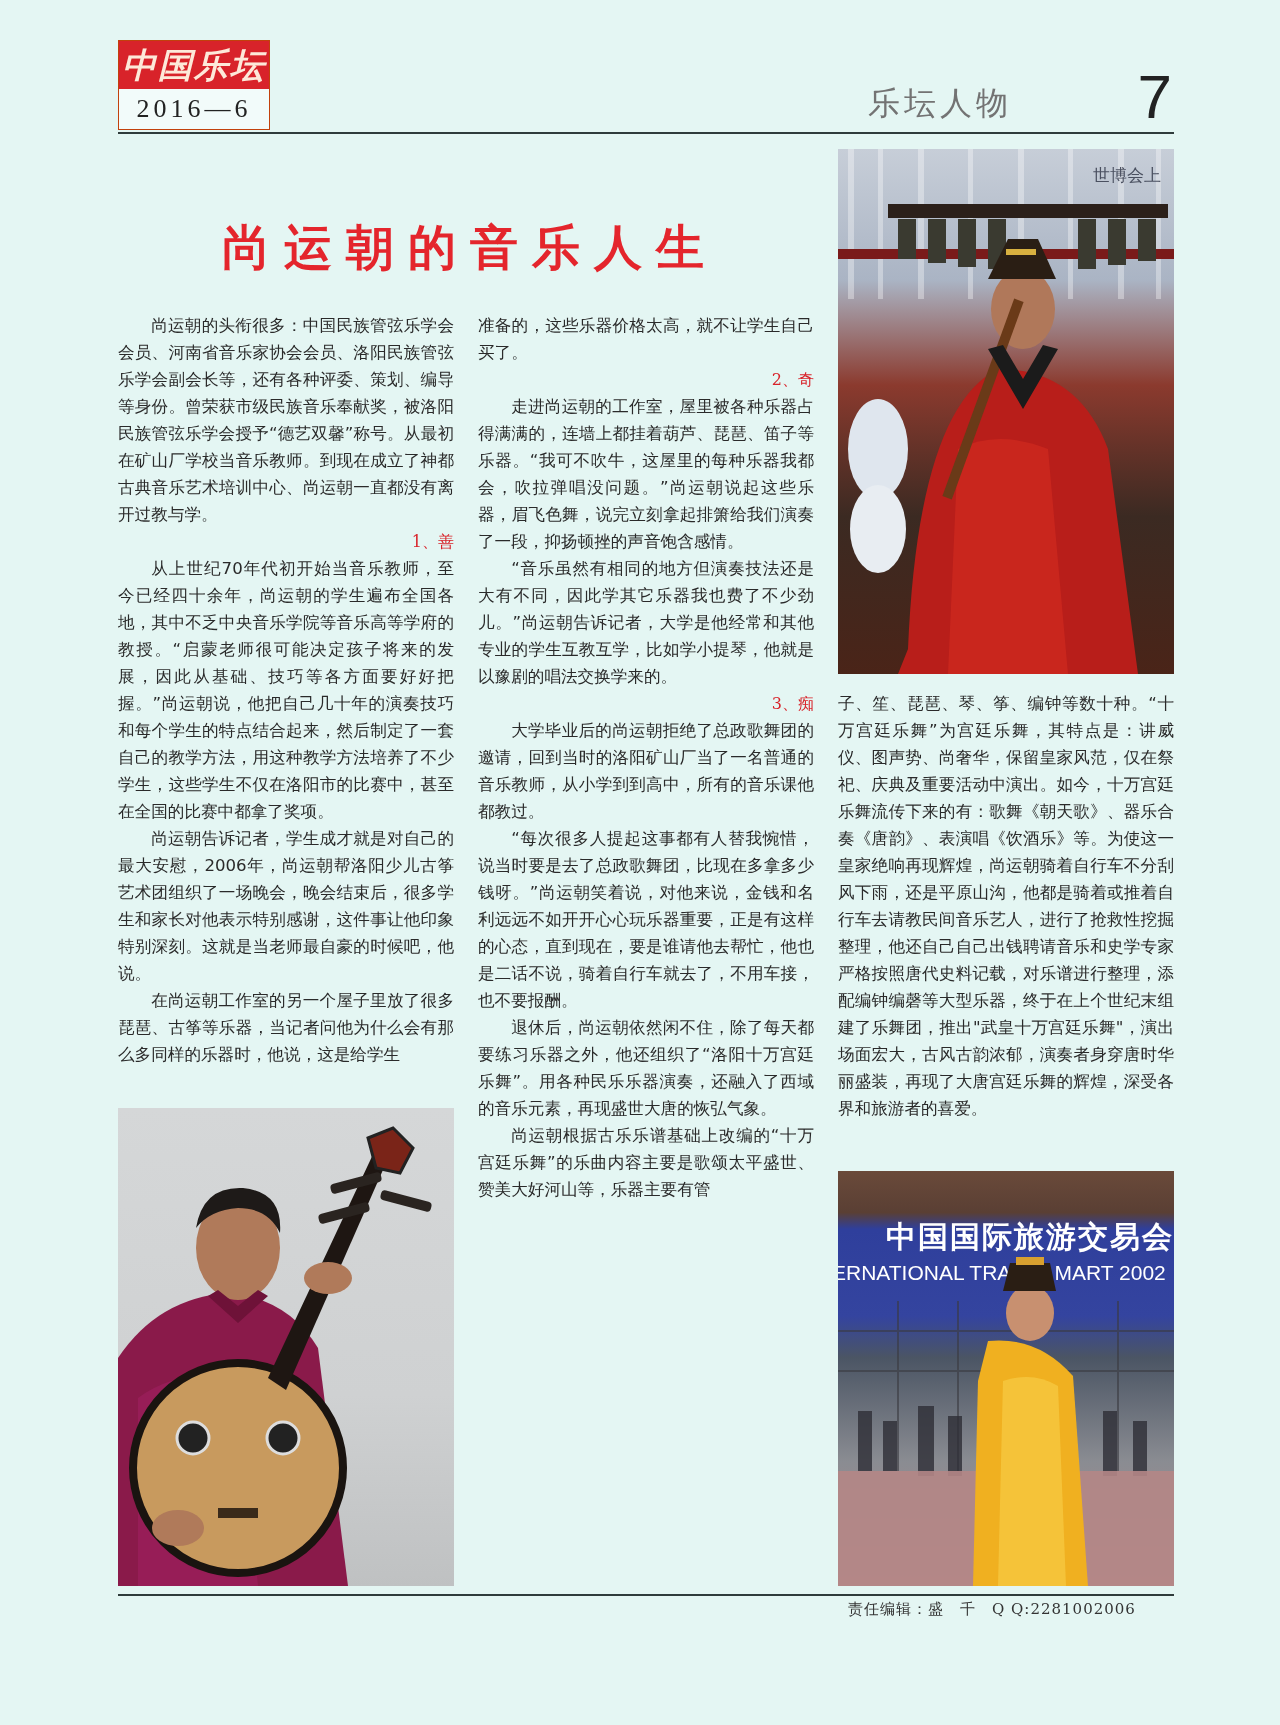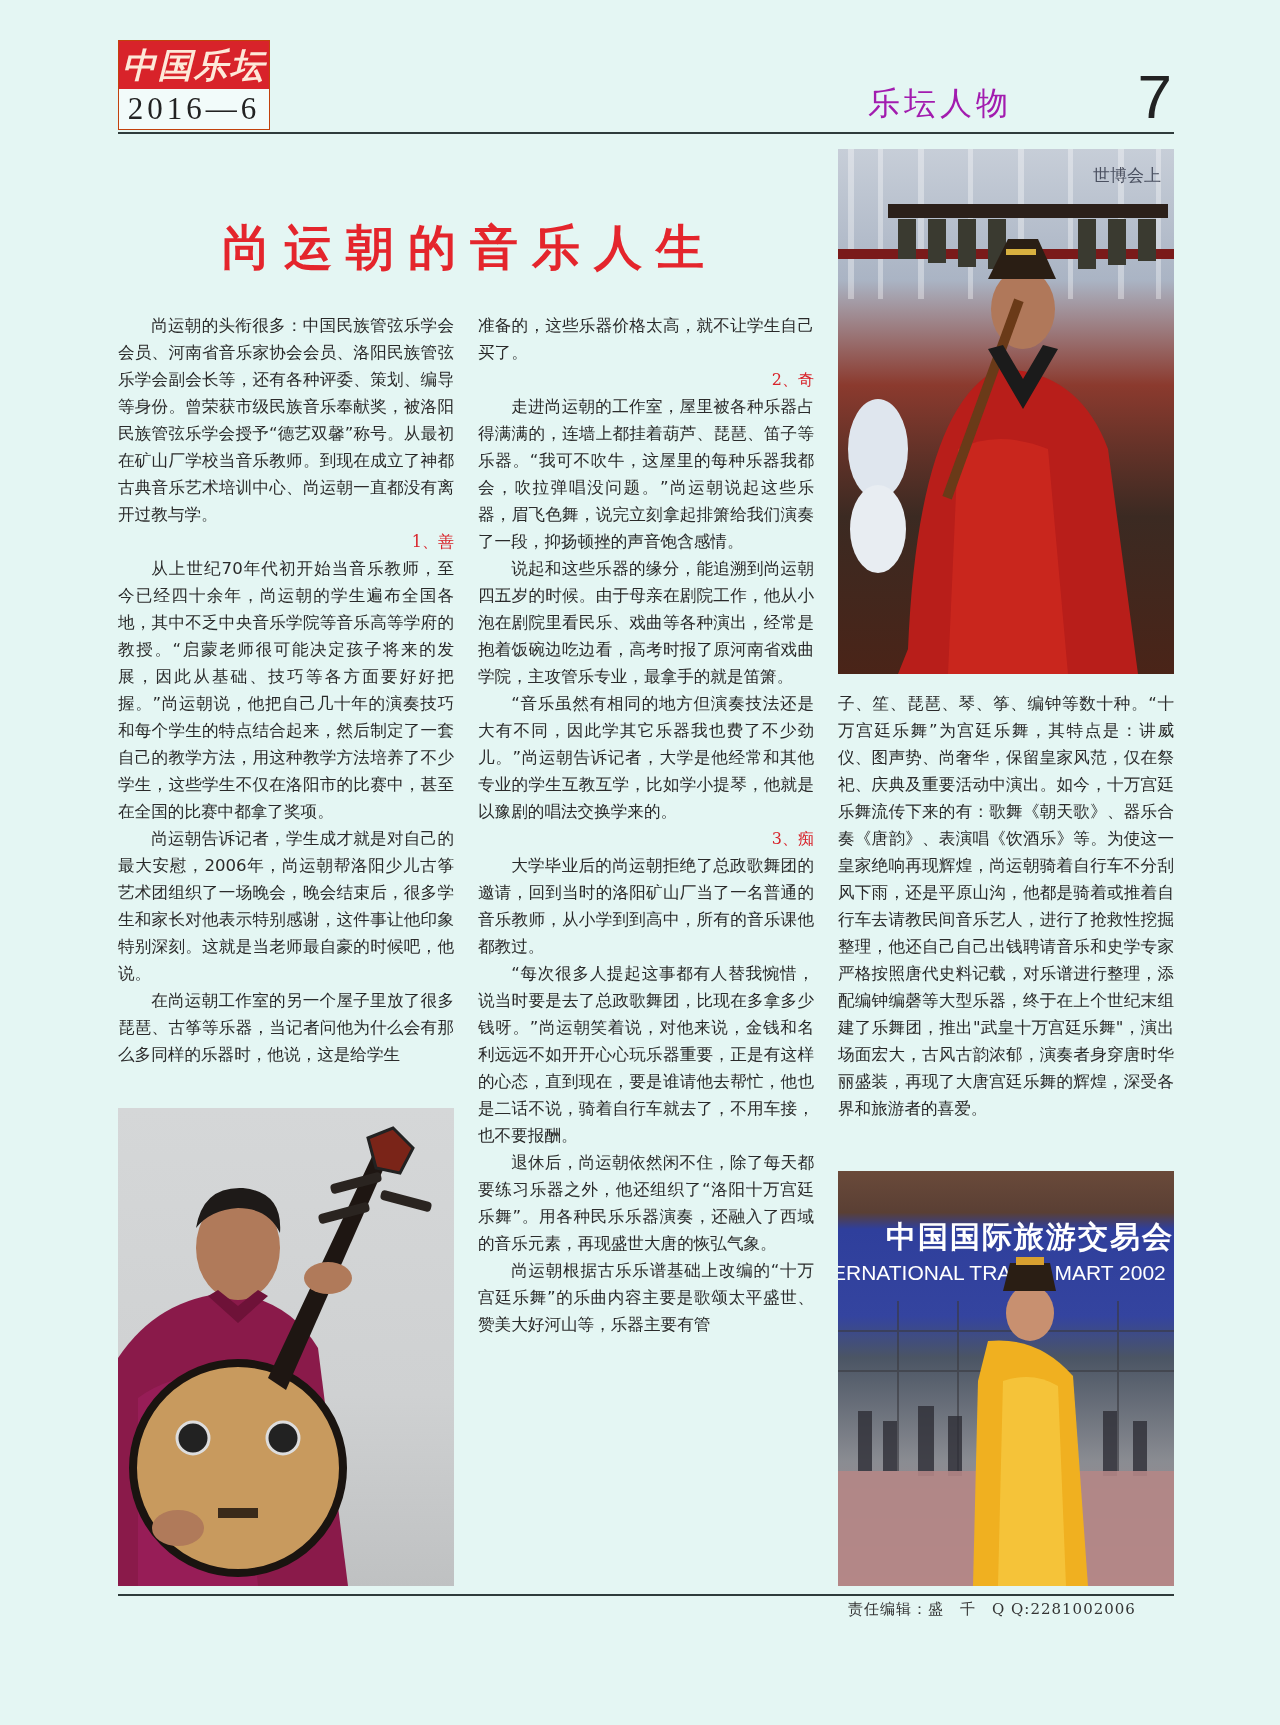--- a/index.html
+++ b/index.html
@@ -6,23 +6,23 @@
   body {
     width:1280px; height:1725px; position:relative; overflow:hidden;
     background:#e4f6f3;
     font-family:"DejaVu Sans", "Liberation Sans", sans-serif;
     color:#2a2a2a;
   }
   .abs { position:absolute; }
   
   #logo { left:118px; top:40px; width:150px; height:88px; border:1px solid #c2410c; background:#fff; }
   #logo .top { height:48px; background:#d8232a; color:#fde9d9; font-family:"DejaVu Serif", serif; font-size:34px; font-style:italic; letter-spacing:2px; text-align:center; line-height:48px; font-weight:bold; }
-  #logo .bot { height:40px; background:#f2fbfa; color:#222; font-family:"Liberation Serif", serif; font-size:31px; letter-spacing:4px; text-align:center; line-height:40px; }
+  #logo .bot { height:40px; background:#f2fbfa; color:#222; font-family:"Liberation Serif", serif; font-size:26px; letter-spacing:4px; text-align:center; line-height:40px; }
   
-  #section-label { right:268px; top:82px; font-family:Liberation Serif, serif; font-size:32px; color:#a21caf; letter-spacing:4px; }
+  #section-label { right:268px; top:82px; font-family:Liberation Serif, serif; font-size:32px; color:#737373; letter-spacing:4px; }
   #page-num { right:108px; top:62px; font-family:"Liberation Sans", sans-serif; font-size:62px; color:#222; line-height:70px; }
   .rule { position:absolute; left:118px; width:1056px; height:2px; background:#2f3b3b; }
   
   #title { left:160px; top:216px; width:620px; text-align:center; font-family:"DejaVu Serif", serif; font-weight:bold; font-size:48px; color:#e4252c; letter-spacing:14px; }
   
   .col { position:absolute; width:336px; font-size:16.6px; line-height:27px; text-align:justify; }
   .col p { margin:0; text-indent:2em; }
   .col p.noindent { text-indent:0; }
   .col .sub { text-align:right; color:#d8232a; font-family:"DejaVu Serif", serif; font-size:16px; text-indent:0; }
   
@@ -52,21 +52,20 @@
     <p class="sub">1、善</p>
     <p>从上世纪70年代初开始当音乐教师，至今已经四十余年，尚运朝的学生遍布全国各地，其中不乏中央音乐学院等音乐高等学府的教授。“启蒙老师很可能决定孩子将来的发展，因此从基础、技巧等各方面要好好把握。”尚运朝说，他把自己几十年的演奏技巧和每个学生的特点结合起来，然后制定了一套自己的教学方法，用这种教学方法培养了不少学生，这些学生不仅在洛阳市的比赛中，甚至在全国的比赛中都拿了奖项。</p>
     <p>尚运朝告诉记者，学生成才就是对自己的最大安慰，2006年，尚运朝帮洛阳少儿古筝艺术团组织了一场晚会，晚会结束后，很多学生和家长对他表示特别感谢，这件事让他印象特别深刻。这就是当老师最自豪的时候吧，他说。</p>
     <p>在尚运朝工作室的另一个屋子里放了很多琵琶、古筝等乐器，当记者问他为什么会有那么多同样的乐器时，他说，这是给学生</p>
   </div>
 
 <div class="col" id="col2" style="left:478px; top:312px;">
     <p class="noindent">准备的，这些乐器价格太高，就不让学生自己买了。</p>
     <p class="sub">2、奇</p>
     <p>走进尚运朝的工作室，屋里被各种乐器占得满满的，连墙上都挂着葫芦、琵琶、笛子等乐器。“我可不吹牛，这屋里的每种乐器我都会，吹拉弹唱没问题。”尚运朝说起这些乐器，眉飞色舞，说完立刻拿起排箫给我们演奏了一段，抑扬顿挫的声音饱含感情。</p>
-    <p>说起和这些乐器的缘分，能追溯到尚运朝四五岁的时候。由于母亲在剧院工作，他从小泡在剧院里看民乐、戏曲等各种演出，经常是抱着饭碗边吃边看，高考时报了原河南省戏曲学院，主攻管乐专业，最拿手的就是笛箫。</p>
     <p>“音乐虽然有相同的地方但演奏技法还是大有不同，因此学其它乐器我也费了不少劲儿。”尚运朝告诉记者，大学是他经常和其他专业的学生互教互学，比如学小提琴，他就是以豫剧的唱法交换学来的。</p>
     <p class="sub">3、痴</p>
     <p>大学毕业后的尚运朝拒绝了总政歌舞团的邀请，回到当时的洛阳矿山厂当了一名普通的音乐教师，从小学到到高中，所有的音乐课他都教过。</p>
     <p>“每次很多人提起这事都有人替我惋惜，说当时要是去了总政歌舞团，比现在多拿多少钱呀。”尚运朝笑着说，对他来说，金钱和名利远远不如开开心心玩乐器重要，正是有这样的心态，直到现在，要是谁请他去帮忙，他也是二话不说，骑着自行车就去了，不用车接，也不要报酬。</p>
     <p>退休后，尚运朝依然闲不住，除了每天都要练习乐器之外，他还组织了“洛阳十万宫廷乐舞”。用各种民乐乐器演奏，还融入了西域的音乐元素，再现盛世大唐的恢弘气象。</p>
     <p>尚运朝根据古乐乐谱基础上改编的“十万宫廷乐舞”的乐曲内容主要是歌颂太平盛世、赞美大好河山等，乐器主要有管</p>
   </div>
 
 <div class="col" id="col3" style="left:838px; top:690px;">
     <p class="noindent">子、笙、琵琶、琴、筝、编钟等数十种。“十万宫廷乐舞”为宫廷乐舞，其特点是：讲威仪、图声势、尚奢华，保留皇家风范，仅在祭祀、庆典及重要活动中演出。如今，十万宫廷乐舞流传下来的有：歌舞《朝天歌》、器乐合奏《唐韵》、表演唱《饮酒乐》等。为使这一皇家绝响再现辉煌，尚运朝骑着自行车不分刮风下雨，还是平原山沟，他都是骑着或推着自行车去请教民间音乐艺人，进行了抢救性挖掘整理，他还自己自己出钱聘请音乐和史学专家严格按照唐代史料记载，对乐谱进行整理，添配编钟编磬等大型乐器，终于在上个世纪末组建了乐舞团，推出"武皇十万宫廷乐舞"，演出场面宏大，古风古韵浓郁，演奏者身穿唐时华丽盛装，再现了大唐宫廷乐舞的辉煌，深受各界和旅游者的喜爱。</p>

